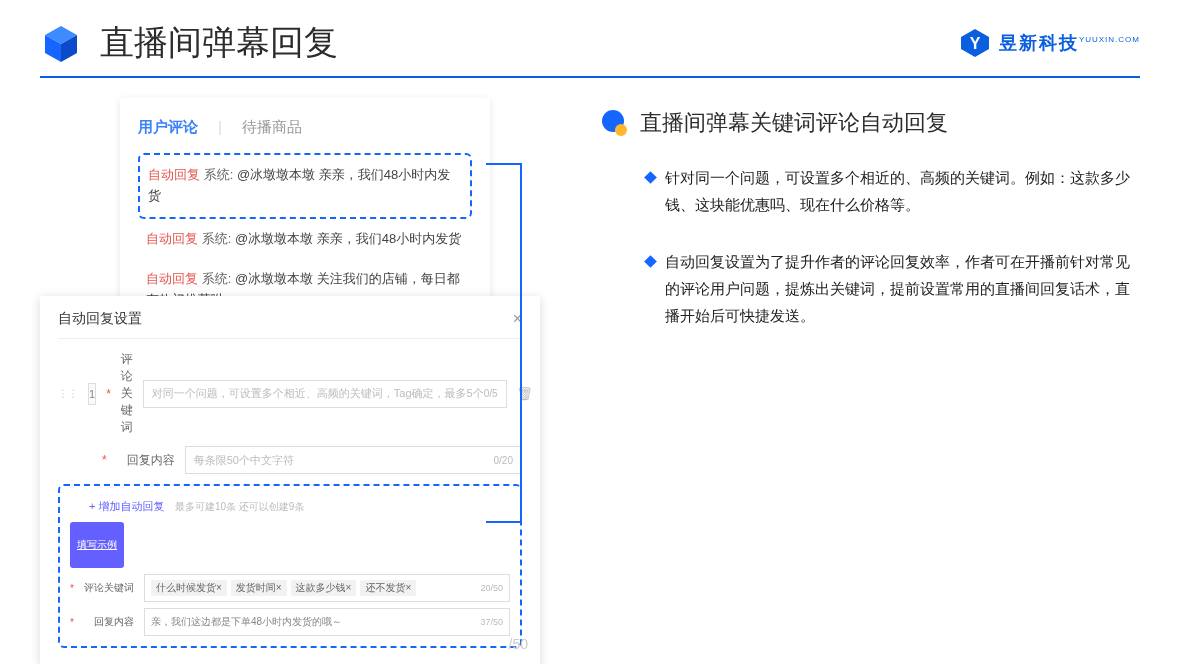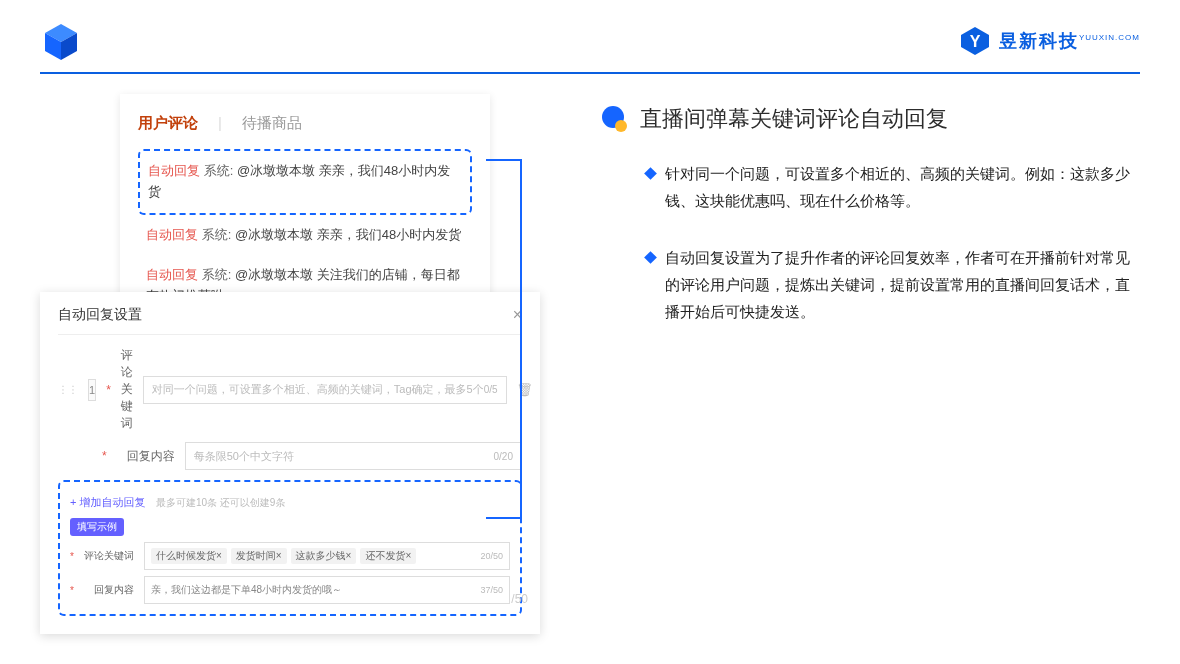--- a/index.html
+++ b/index.html
@@ -59,21 +59,21 @@
     box-shadow: 0 2px 8px rgba(0,0,0,.1);
     padding: 20px 18px 24px 18px;
   }
   .tabs {
     display:flex;
     gap: 20px;
     font-size:15px;
     margin-bottom:16px;
     color:#999;
   }
-  .tabs .active { color:#c2410c; font-weight:700; position:relative;}
+  .tabs .active { color:#3b82f6; font-weight:700; position:relative;}
   .tabs .sep { color:#ddd;}
   .dashed-box {
     border: 2px dashed #1565ff;
     border-radius: 6px;
   }
   .comment-row {
     font-size:13px;
     line-height:1.6;
     padding: 10px 8px;
     color:#444;
@@ -131,30 +131,31 @@
   .finput .count { color:#bbb; font-size:10px;}
   .finput .txt { flex:1; overflow:hidden; white-space:nowrap;}
   .trash { color:#bbb; font-size:13px;}
   .indent { padding-left:44px;}
   .example-wrap {
     border:2px dashed #1565ff;
     border-radius:6px;
     padding:10px 10px 10px 10px;
     margin-top:8px;
   }
-  .add-link { font-size:11px; color:#6460ff;}
+  .add-link { font-size:11px; color:#6460ff;margin-left:19px;}
   .add-sub { font-size:10px; color:#bbb; margin-left:6px;}
   .badge-fill {
     display:inline-block;
     background:#6460ff;
     color:#fff;
     font-size:10px;
-    padding:2px 7px;
+    padding:16px 7px;
     border-radius:3px;
     margin:8px 0 6px 0;
+    text-decoration:underline;
   }
   .chips {
     display:flex;
     gap:4px;
     flex:1;
     border:1px solid #ddd;
     height:28px;
     align-items:center;
     padding:0 6px;
     font-size:10px;
@@ -167,22 +168,22 @@
     padding:1px 5px;
     border-radius:2px;
     white-space:nowrap;
   }
   .chips .count2 { margin-left:auto; color:#bbb; font-size:9px;}
   .example-wrap .flabel { font-size:10px; width:50px;}
   .example-wrap .req { font-size:10px;}
   .sroll {
     position:absolute;
     right:12px;
-    bottom:28px;
-    font-size:12px;
+    bottom:14px;
+    font-size:14px;
     color:#ccc;
   }
   
   .connector {
     position:absolute;
     left:486px;
     top:85px;
     width:36px;
     height:360px;
     border-top:2px solid #1565ff;
@@ -226,20 +227,21 @@
 
 <div class="header">
   <div class="title-wrap">
     <span class="cube-icon">
       <svg width="42" height="42" viewBox="0 0 42 42">
         <polygon points="21,4 37,13 21,22 5,13" fill="#3d8bff"></polygon>
         <polygon points="5,13 21,22 21,40 5,31" fill="#1565ff"></polygon>
         <polygon points="37,13 21,22 21,40 37,31" fill="#0a4acb"></polygon>
       </svg>
     </span>
+    <h1 class="page-title">直播间弹幕回复</h1>
   </div>
   <div class="logo">
     <svg width="32" height="32" viewBox="0 0 32 32">
       <polygon points="16,2 30,10 30,22 16,30 2,22 2,10" fill="#0a5fe0"></polygon>
       <text x="16" y="22" text-anchor="middle" fill="#fff" font-size="16" font-weight="700">Y</text>
     </svg>
     <span class="logo-text">
       <span class="cn">昱新科技</span>
       <span class="en">YUUXIN.COM</span>
     </span>

